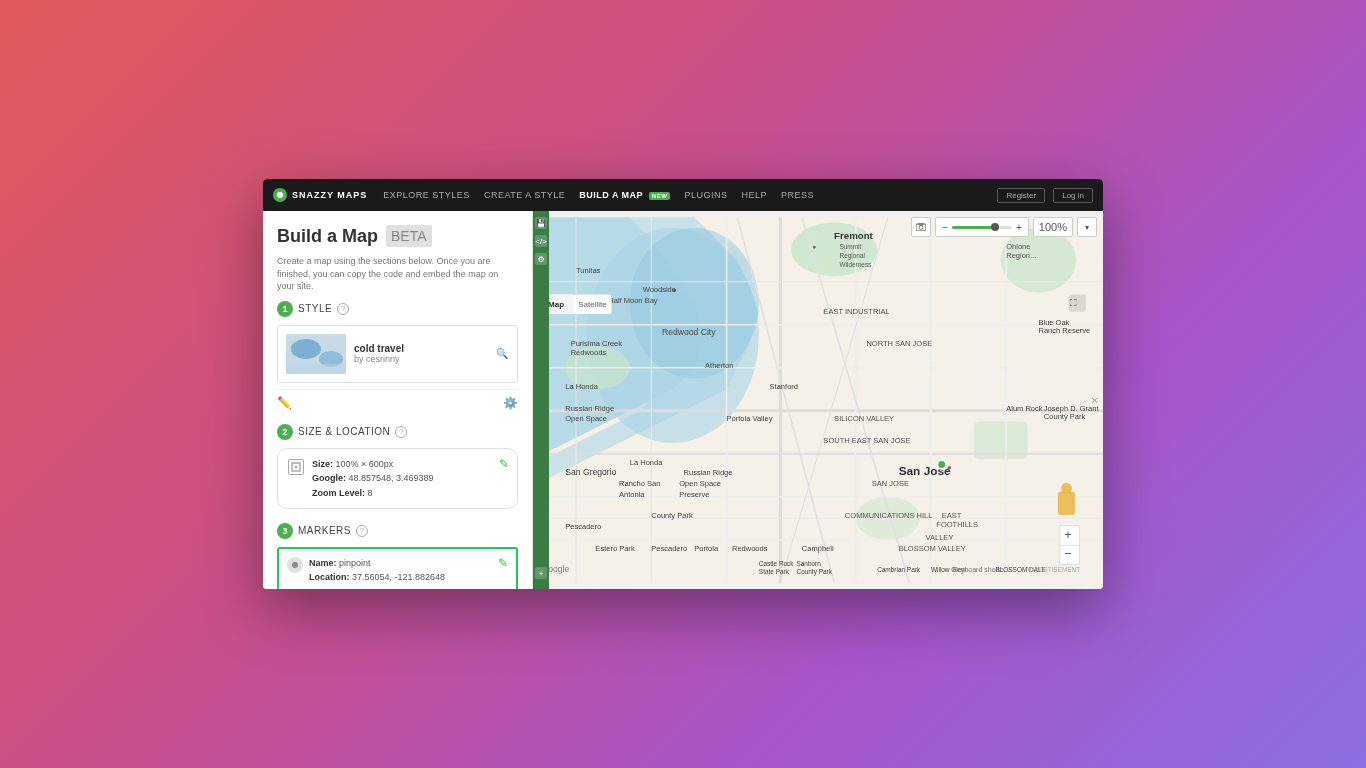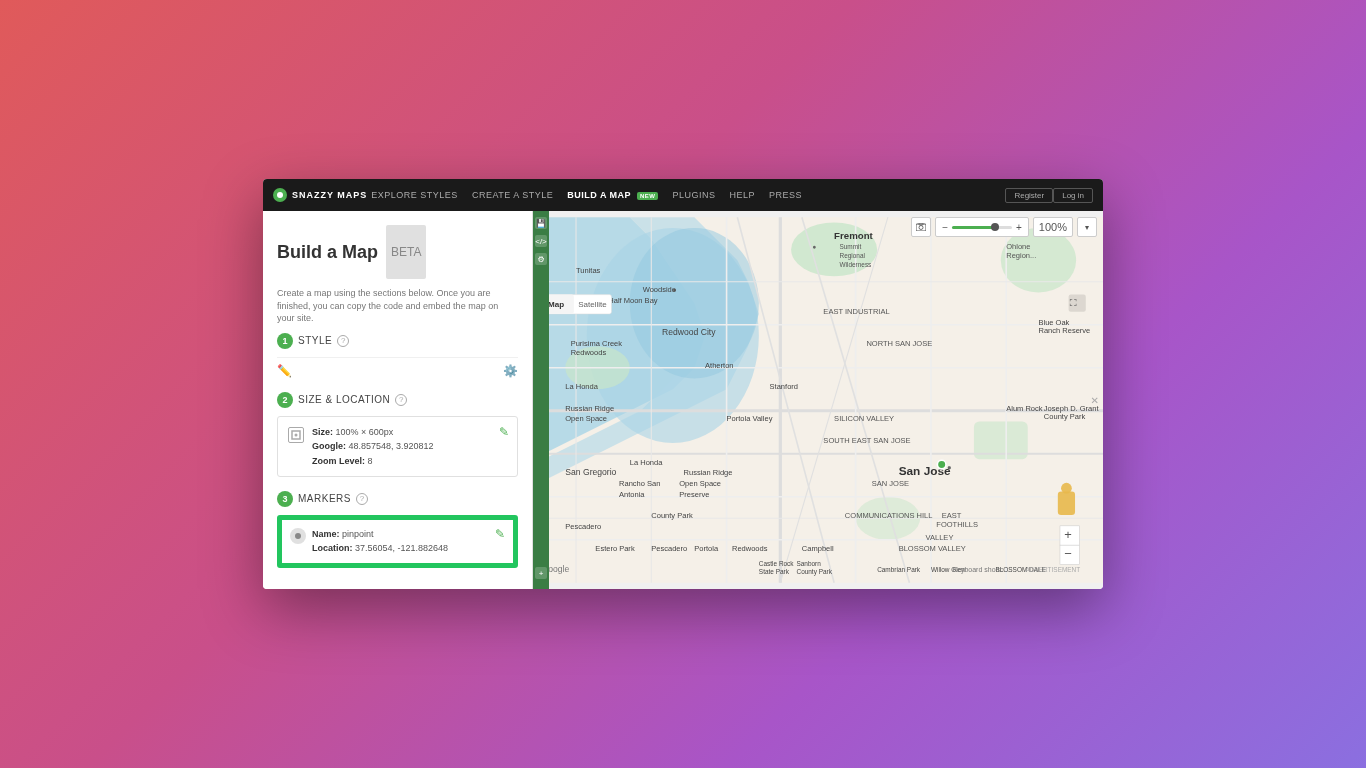--- a/index.html
+++ b/index.html
@@ -29,21 +29,21 @@
       height: 32px;
       display: flex;
       align-items: center;
       padding: 0 10px;
       flex-shrink: 0;
     }
     .nav-logo {
       display: flex;
       align-items: center;
       gap: 5px;
-      margin-right: 4px;
+      margin-right: 16px;
     }
     .nav-logo-icon {
       width: 14px;
       height: 14px;
       background: #4caf50;
       border-radius: 50%;
       display: flex;
       align-items: center;
       justify-content: center;
     }
@@ -76,20 +76,21 @@
       background: #4caf50;
       color: #fff;
       font-size: 6px;
       padding: 1px 3px;
       border-radius: 2px;
       margin-left: 3px;
       vertical-align: middle;
     }
     .nav-right {
       display: flex;
+      gap: 8px;
       align-items: flex-start;
     }
     .nav-btn {
       background: transparent;
       border: 1px solid #555;
       color: #aaa;
       font-size: 8px;
       padding: 2px 8px;
       border-radius: 2px;
       cursor: pointer;
@@ -114,22 +115,22 @@
       font-weight: bold;
       color: #333;
       display: flex;
       align-items: center;
       gap: 8px;
       margin-bottom: 8px;
     }
     .beta-badge {
       background: #e0e0e0;
       color: #888;
-      font-size: 12px;
-      padding: 20px 5px;
+      font-size: 14px;
+      padding: 3px 5px;
       border-radius: 2px;
       font-weight: normal;
     }
     .page-description {
       font-size: 9px;
       color: #777;
       margin-bottom: 8px;
       line-height: 1.4;
     }
     .section {
@@ -228,21 +229,21 @@
       cursor: pointer;
     }
     .search-icon-sm {
       color: #4caf50;
       font-size: 10px;
       cursor: pointer;
     }
     
     .size-location-card {
       border: 1px solid #e0e0e0;
-      border-radius: 3px;
+      border-radius: 10px;
       padding: 8px 10px;
       display: flex;
       align-items: flex-start;
       gap: 8px;
       position: relative;
     }
     .size-icon {
       width: 16px;
       height: 16px;
       border: 1px solid #aaa;
@@ -268,21 +269,21 @@
     .edit-btn-green {
       color: #4caf50;
       font-size: 12px;
       position: absolute;
       right: 8px;
       top: 8px;
       cursor: pointer;
     }
     
     .marker-card {
-      border: 5px solid #22c55e;
+      border: 2px solid #22c55e;
       border-radius: 3px;
       padding: 7px 8px;
       margin-bottom: 6px;
     }
     .marker-header {
       display: flex;
       align-items: flex-start;
       gap: 6px;
     }
     .marker-icon-circle {
@@ -480,20 +481,38 @@
         <span class="beta-badge">BETA</span>
       </div>
       <p class="page-description">Create a map using the sections below. Once you are finished, you can copy the code and embed the map on your site.</p>
 
       <div class="section">
         <div class="section-header">
           <div class="section-number">1</div>
           <span class="section-title">STYLE</span>
           <div class="help-icon">?</div>
         </div>
+        <div class="style-card">
+          <div class="style-thumbnail">
+            
+            <svg width="60" height="40" viewBox="0 0 60 40">
+              <rect width="60" height="40" fill="#c8dae8"></rect>
+              <ellipse cx="20" cy="15" rx="15" ry="10" fill="#5b9ec9" opacity="0.7"></ellipse>
+              <ellipse cx="45" cy="25" rx="12" ry="8" fill="#5b9ec9" opacity="0.5"></ellipse>
+              <rect x="0" y="30" width="60" height="10" fill="#b8d4e8" opacity="0.5"></rect>
+            </svg>
+          </div>
+          <div class="style-info">
+            <div class="style-name">cold travel</div>
+            <div class="style-author">by cesrinny</div>
+          </div>
+          <div class="style-actions">
+            <span class="search-icon-sm">🔍</span>
+          </div>
+        </div>
         <div class="style-card-bottom">
           <span class="edit-icon">✏️</span>
           <span class="settings-icon">⚙️</span>
         </div>
       </div>
 
       <div class="section">
         <div class="section-header">
           <div class="section-number">2</div>
           <span class="section-title">SIZE &amp; LOCATION</span>
@@ -506,21 +525,21 @@
                 <circle cx="5" cy="5" r="1.5" fill="#aaa"></circle>
               </svg>
           </div>
           <div class="size-details">
             <div class="size-detail-line">
               <span class="size-detail-label">Size: </span>
               <span>100% × 600px</span>
             </div>
             <div class="size-detail-line">
               <span class="size-detail-label">Google: </span>
-              <span>48.857548, 3.920812</span>
+              <span>48.857548, 3.469389</span>
             </div>
             <div class="size-detail-line">
               <span class="size-detail-label">Zoom Level: </span>
               <span>8</span>
             </div>
           </div>
           <span class="edit-btn-green">✎</span>
         </div>
       </div>
 

